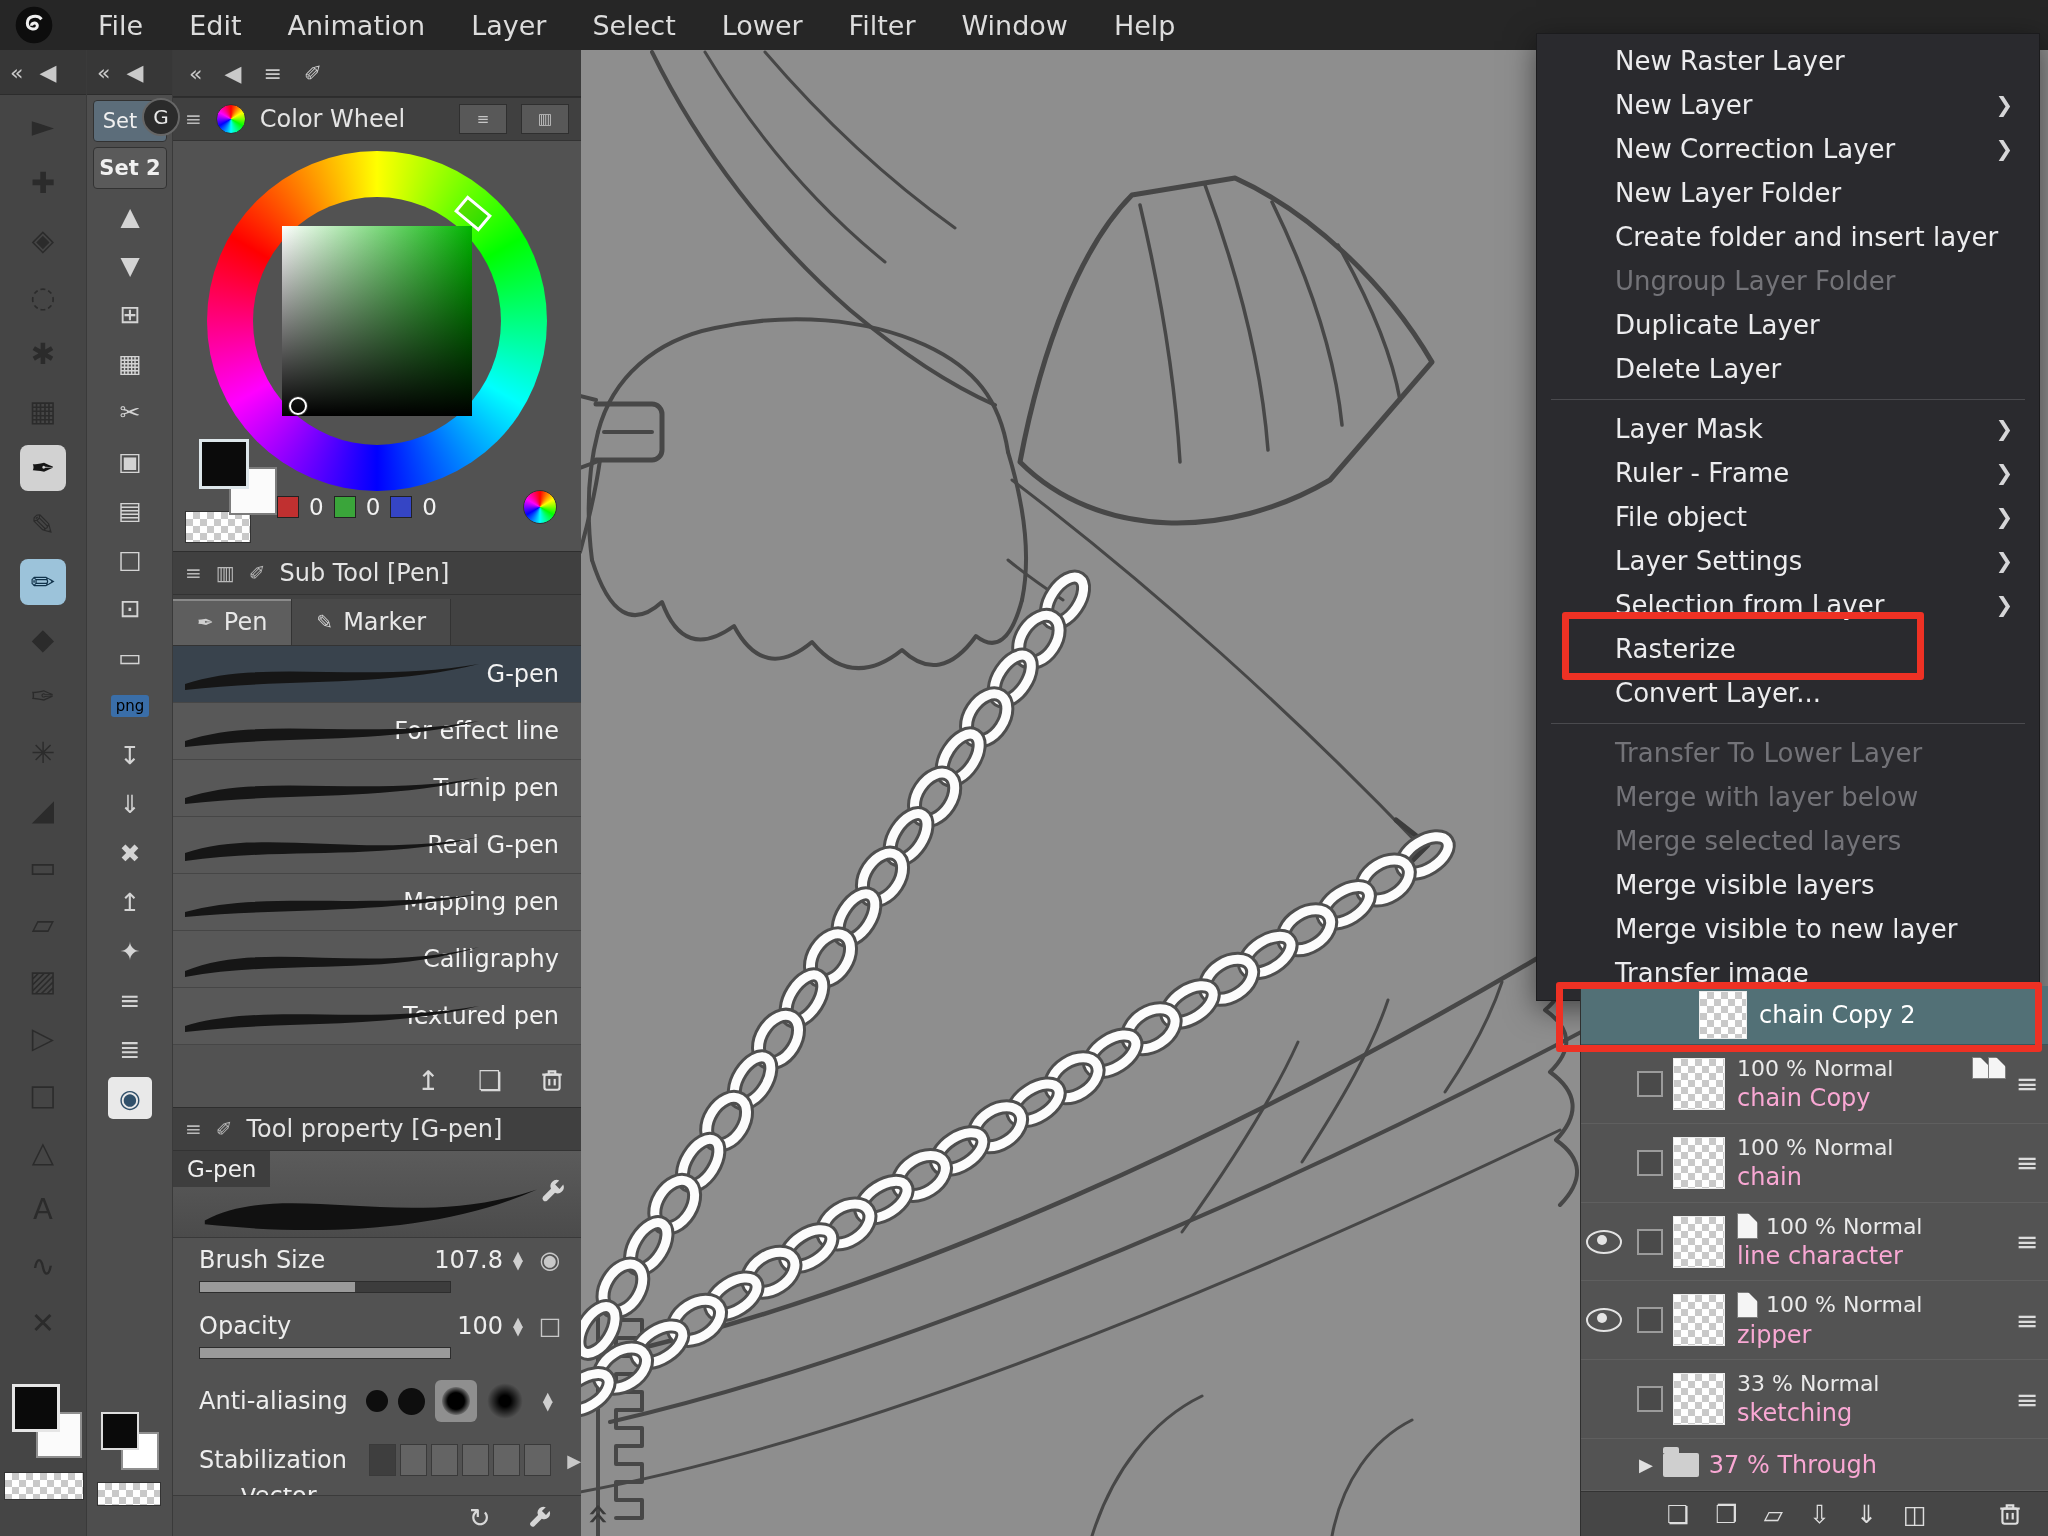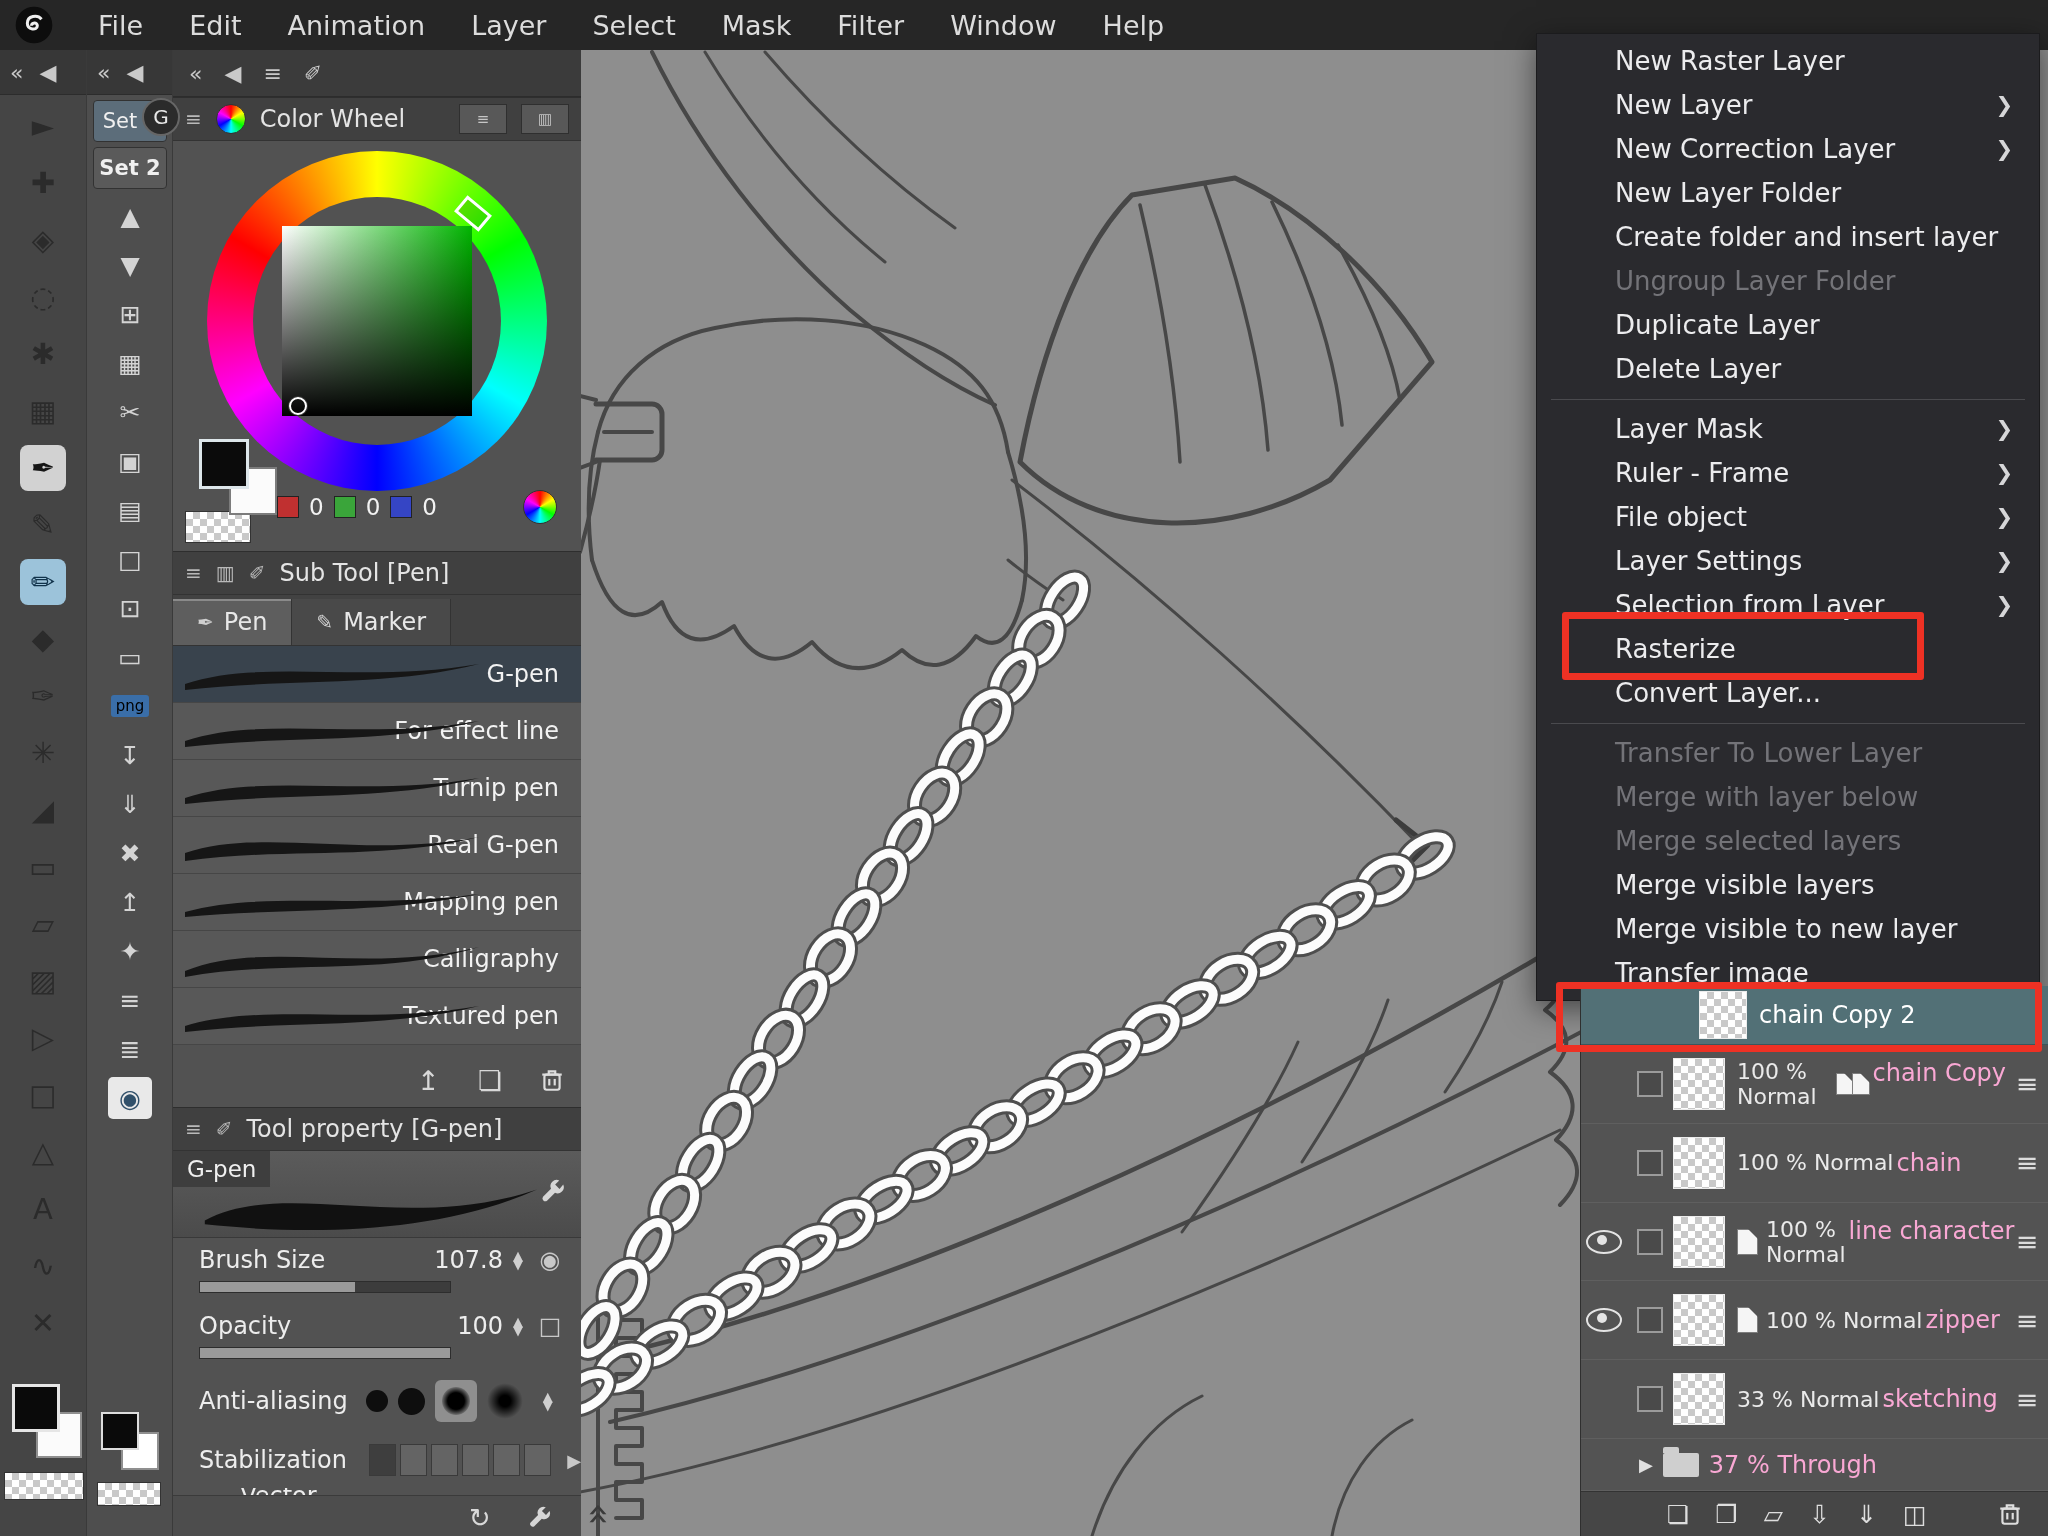--- a/index.html
+++ b/index.html
@@ -134,21 +134,21 @@
   
   .layers{position:absolute;left:1580px;top:986px;right:0;bottom:0;background:#4d4d4d;z-index:6;
           border-left:1px solid #2f2f2f;display:flex;flex-direction:column;}
   .lrow{display:flex;align-items:center;border-bottom:1px solid #5f5f5f;background:#535353;box-sizing:border-box;}
   .lrow.twoline{height:79px;}
   .colEye{width:46px;display:flex;justify-content:center;}
   .colCb{width:46px;display:flex;justify-content:center;}
   .eye{position:relative;width:32px;height:20px;border:2px solid #e4e4e4;border-radius:50%/50%;}
   .eye::after{content:"";position:absolute;left:9px;top:3px;width:10px;height:10px;border-radius:50%;background:#e4e4e4;}
   .thumb{width:50px;height:50px;border:1px solid #ececec;margin-right:12px;flex:none;}
-  .lmeta{display:flex;flex-direction:row;gap:3px;flex:1;min-width:0;}
+  .lmeta{display:flex;flex-direction:column;gap:3px;flex:1;min-width:0;}
   .lblend{font-size:22px;color:#eaeaea;display:flex;align-items:center;gap:8px;}
   .lblend .grow{flex:1;}
   .lname{font-size:24px;color:#f9a8d4;white-space:nowrap;}
   .lmenu{width:42px;font-size:27px;color:#dcdcdc;text-align:center;flex:none;}
   .badge{width:19px;height:24px;background:#f5f5f5;border:1px solid #7e7e7e;position:relative;flex:none;}
   .badge::after{content:"";position:absolute;right:-1px;top:-1px;border:5px solid;border-color:#535353 #535353 transparent transparent;}
   .badge.mini{width:16px;height:20px;}
   .badge.over{margin-left:-10px;}
   .selrow{height:58px;background:#527076;border-bottom:1px solid #39565c;display:flex;align-items:center;padding-left:118px;}
   .selrow .thumb{width:46px;height:46px;}
@@ -174,21 +174,21 @@
   <div class="menubar">
     <svg class="logo" viewBox="0 0 24 24">
       <circle cx="12" cy="12" r="11" fill="#0d0d0d"></circle>
       <path d="M16.5 8.5 C14 5.5 8 6.5 8 11 c0 4 6 4.5 6 1.5 c0 -2.5 -3.5 -2 -3.5 0" stroke="#f0f0f0" stroke-width="1.8" fill="none"></path>
     </svg>
     <span class="mb-item">File</span>
     <span class="mb-item">Edit</span>
     <span class="mb-item">Animation</span>
     <span class="mb-item">Layer</span>
     <span class="mb-item">Select</span>
-    <span class="mb-item">Mask</span>
+    <span class="mb-item">Lower</span>
     <span class="mb-item">Filter</span>
     <span class="mb-item">Window</span>
     <span class="mb-item">Help</span>
   </div>
 
   <div class="cola">
     <div class="colhead">
       <span>«</span>
       <span>◀</span>
     </div>

